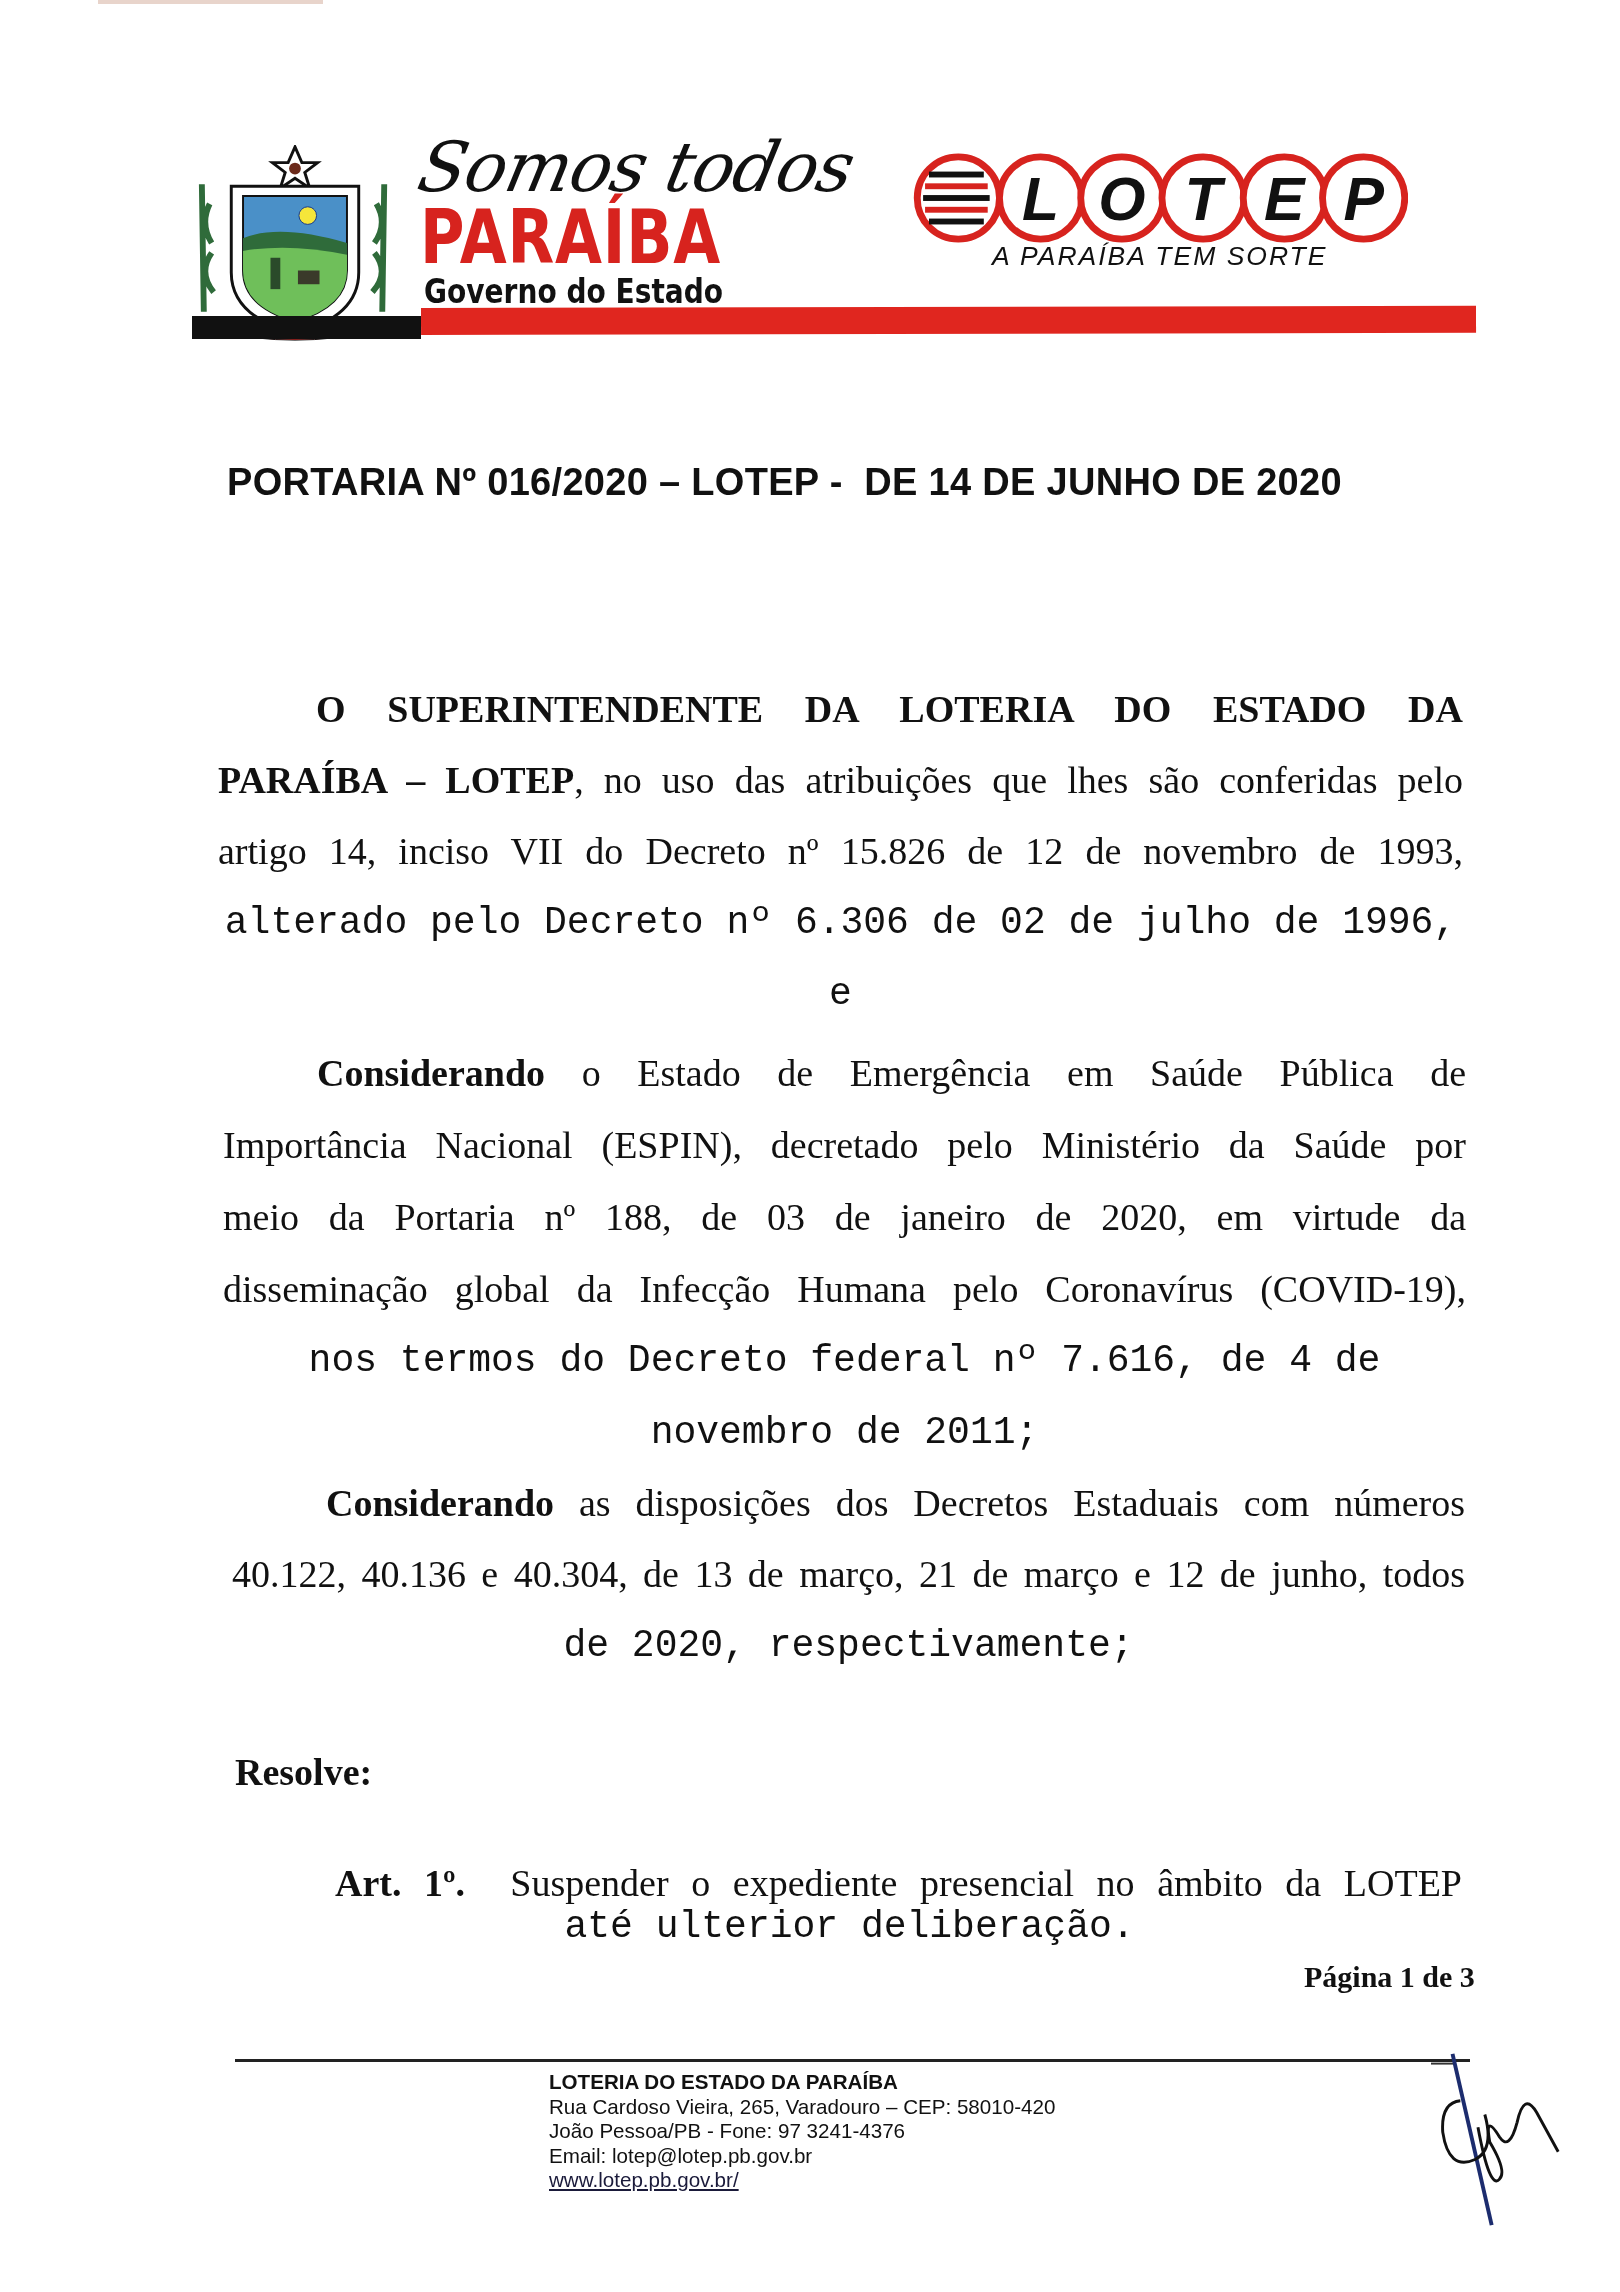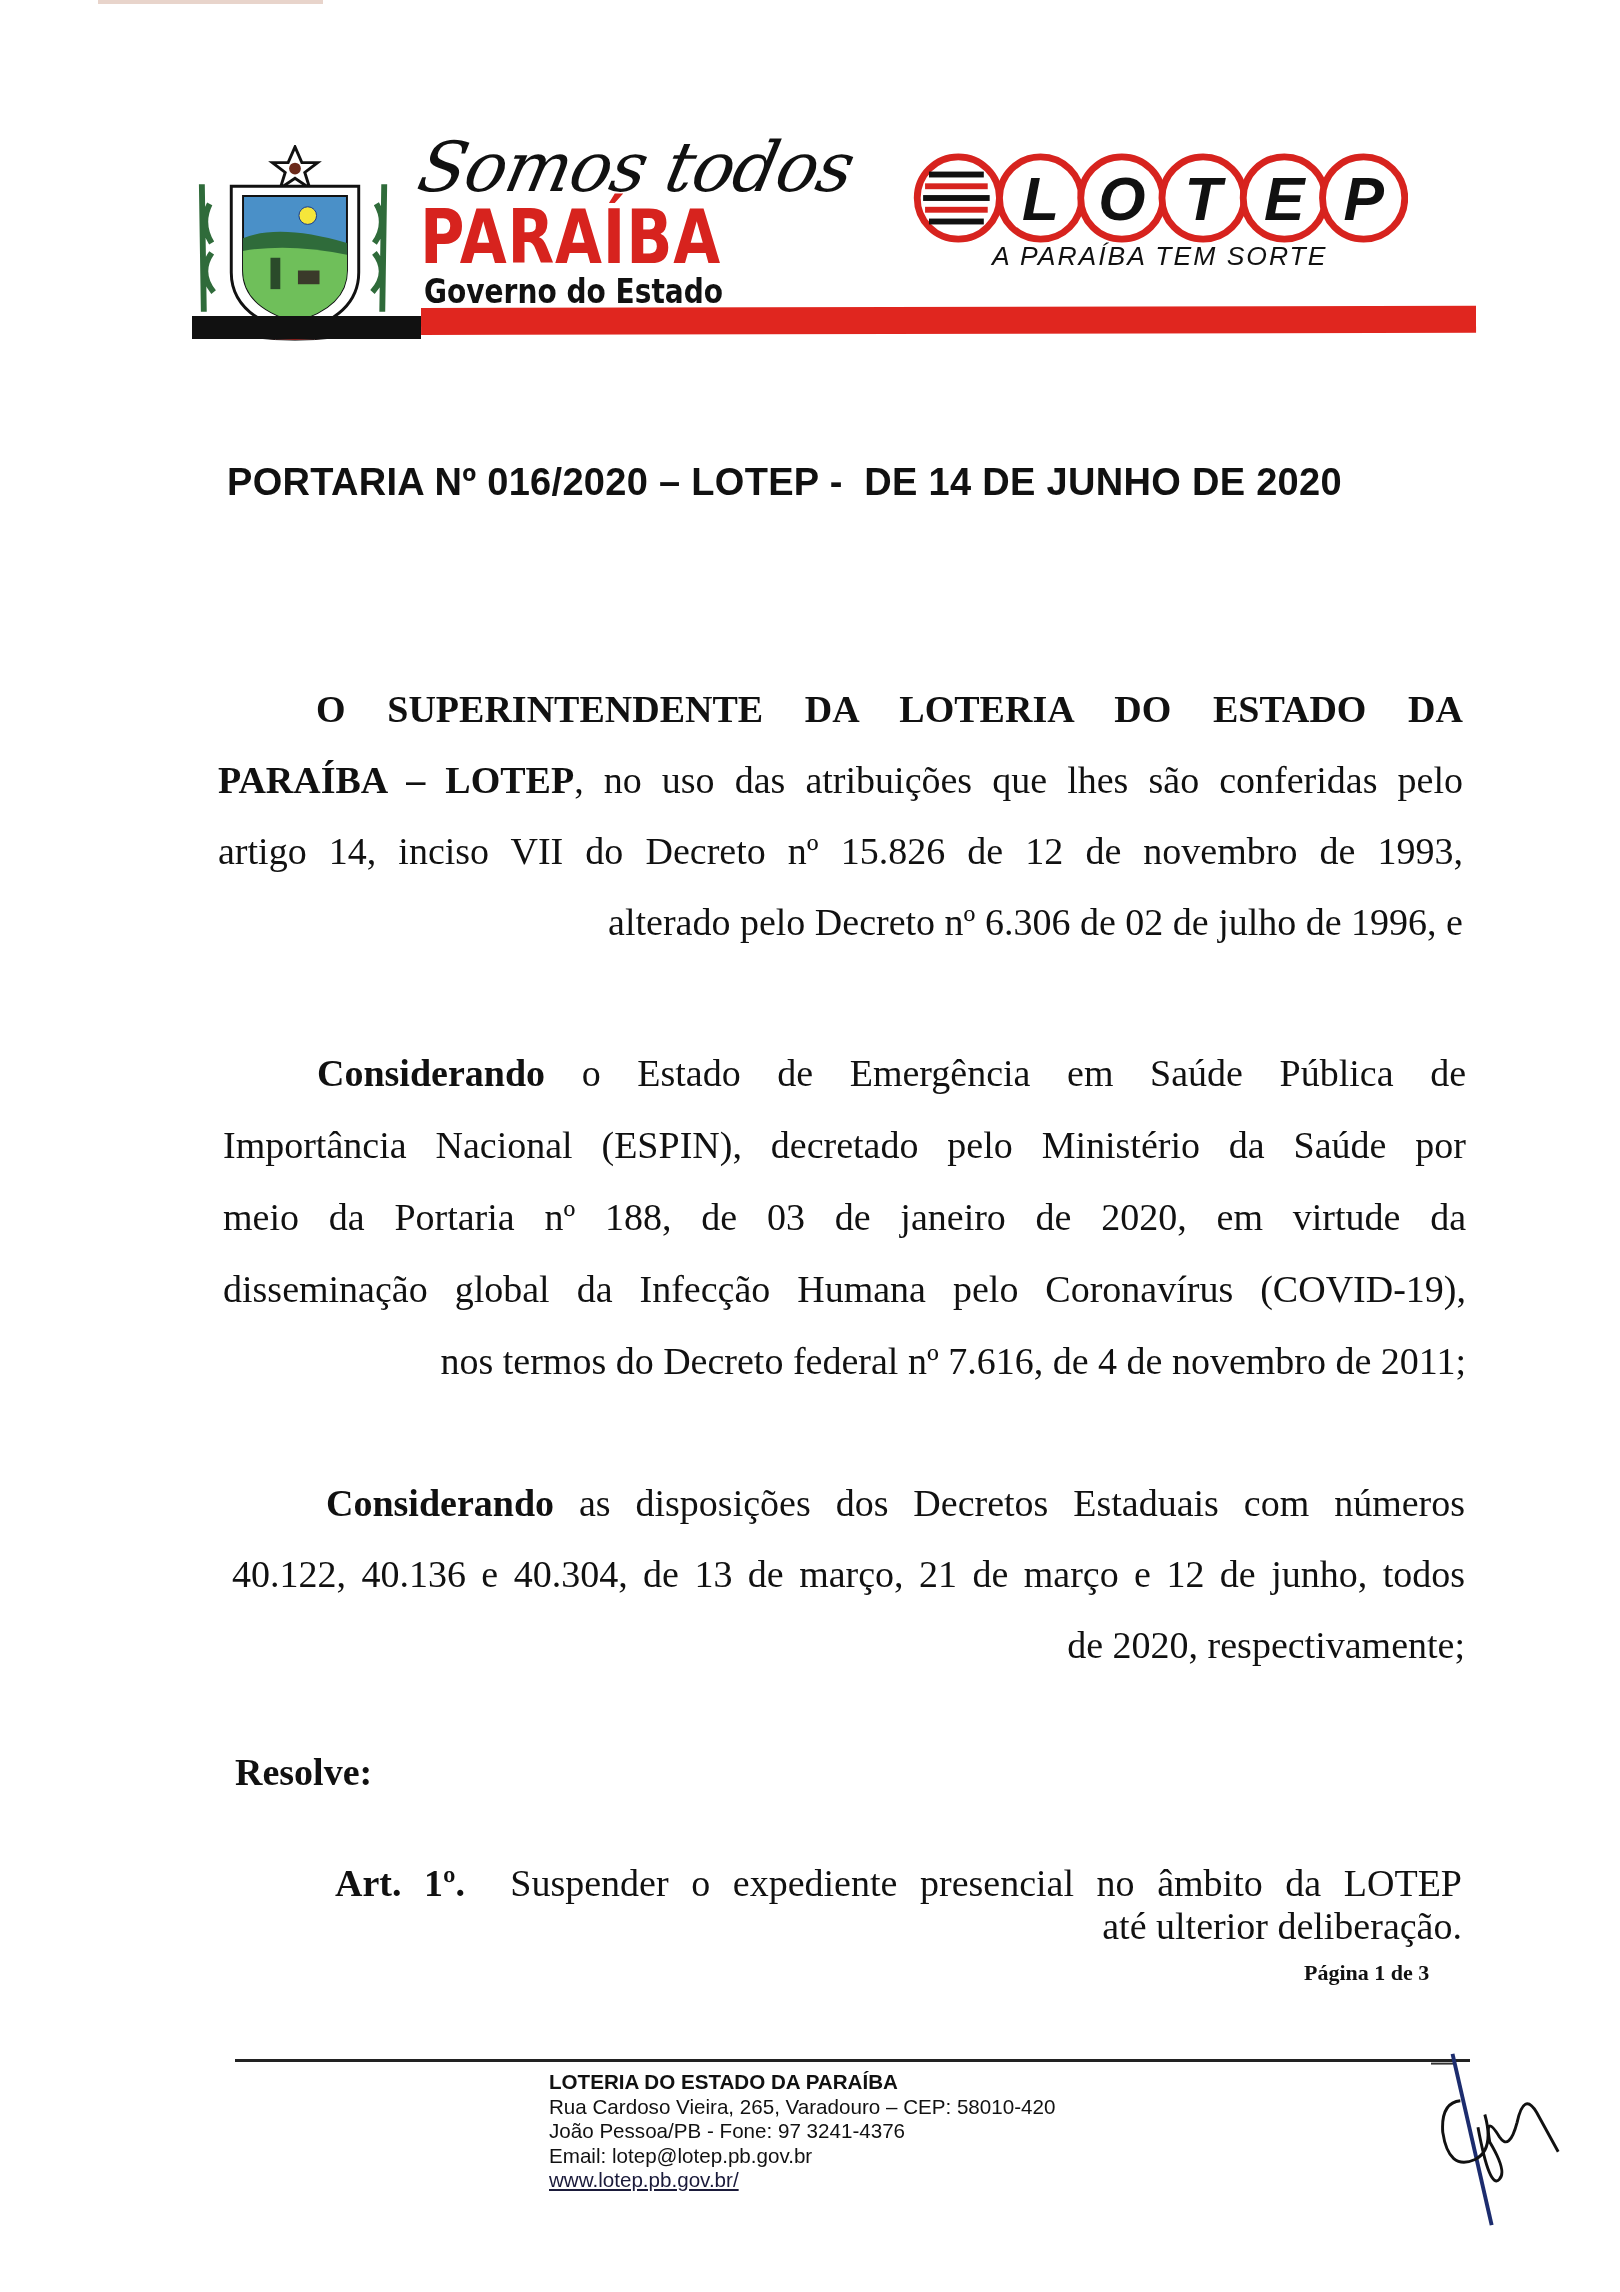--- a/index.html
+++ b/index.html
@@ -20,27 +20,27 @@
     .title { left: 227px; top: 461px; font-family: "Liberation Sans", sans-serif; font-weight: bold; font-size: 38px; color: #111; letter-spacing: 0.3px; white-space: pre; }
 
     
     .body-text { font-family: "Liberation Serif", serif; font-size: 38px; color: #111; line-height: 71px; }
     .para1 { left: 218px; top: 674px; width: 1245px; text-align: justify; }
     .para2 { left: 223px; top: 1037px; width: 1243px; text-align: justify; line-height: 72px; }
     .para3 { left: 232px; top: 1468px; width: 1233px; text-align: justify; }
     .indent { display: inline-block; width: 98px; }
     .indent2 { display: inline-block; width: 94px; }
     .just-line { display: block; text-align: justify; text-align-last: justify; }
-    .last-line { display: block; text-align: right; }
+    .last-line { display: block; text-align: center; font-family: Liberation Mono, monospace; }
     b { font-weight: bold; }
 
     .resolve { left: 235px; top: 1750px; font-family: "Liberation Serif", serif; font-weight: bold; font-size: 38px; text-align: center; }
     .art1 { left: 237px; top: 1862px; width: 1225px; font-family: "Liberation Serif", serif; font-size: 38px; line-height: 43px; }
     .art1 .indent3 { display: inline-block; width: 98px; }
-    .page-num { left: 1304px; top: 1960px; font-family: "Liberation Serif", serif; font-weight: bold; font-size: 22px; }
+    .page-num { left: 1304px; top: 1960px; font-family: "Liberation Serif", serif; font-weight: bold; font-size: 30px; }
 
     
     .footer-line { left: 235px; top: 2059px; width: 1235px; height: 2.9px; background: #222; }
     .footer { left: 549px; top: 2070px; width: 588px; text-align: left; font-family: "Liberation Sans", sans-serif; font-size: 20.6px; line-height: 24.5px; color: #111; }
     .footer .org { font-weight: bold; }
     .footer .web { text-decoration: underline; color: #1a1a3a; }
     .signature { left: 1431px; top: 2044px; width: 137px; height: 186px; }
     .top-smudge { left: 98px; top: 0px; width: 225px; height: 3.9px; background: #d9b7a8; opacity: 0.6; }
   </style>
 </head>

